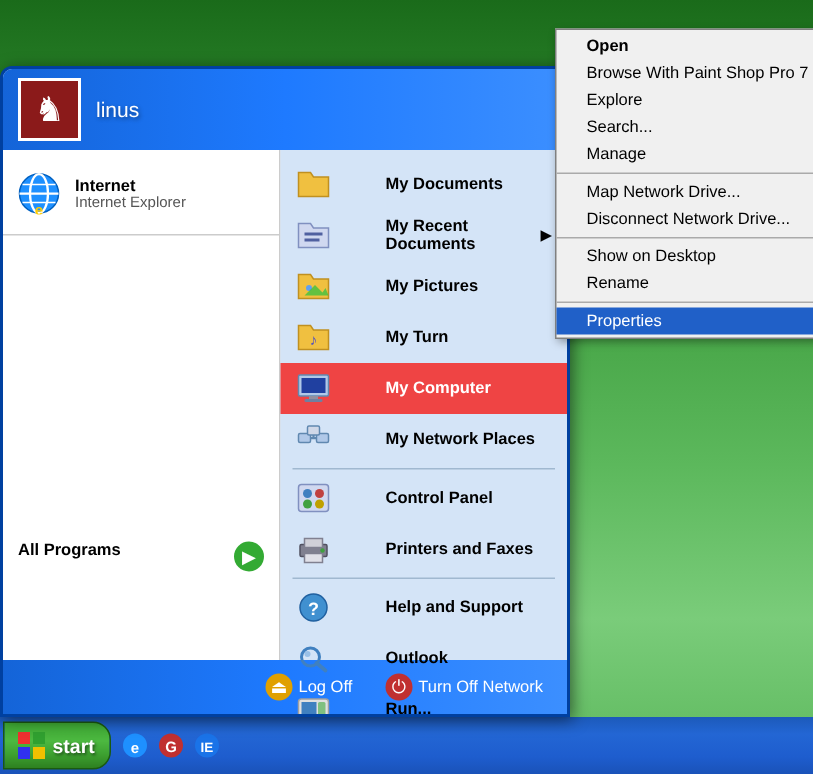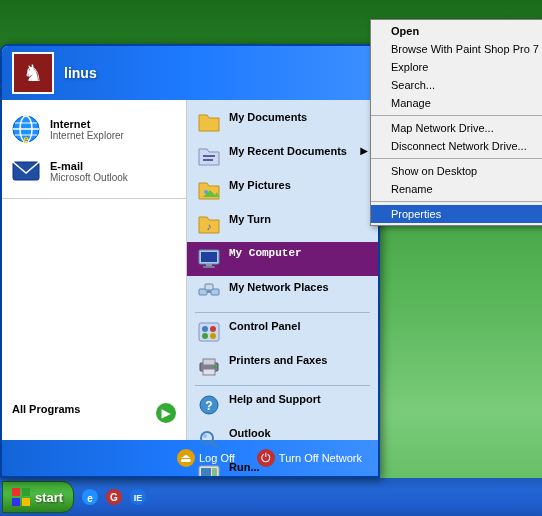--- a/index.html
+++ b/index.html
@@ -104,21 +104,21 @@
       justify-content: center;
       font-size: 22px;
       overflow: hidden;
     }
     .user-avatar svg {
       width: 38px;
       height: 38px;
     }
     .menu-username {
       color: white;
-      font-weight: bold;
+      font-weight: normal;
       font-size: 14px;
       text-shadow: 1px 1px 3px rgba(0,0,0,0.4);
     }
 
     
     .menu-body {
       display: flex;
       height: 340px;
     }
 
@@ -192,27 +192,28 @@
 
     
     .menu-right {
       flex: 1;
       background: #d4e4f7;
       padding: 6px 0;
     }
 
     .menu-item-right {
       display: flex;
+      align-items: center;
       padding: 5px 10px;
       cursor: pointer;
+      gap: 28px;
     }
     .menu-item-right.highlighted {
-      background: #701a75;
-      color: white;
-      font-family: Liberation Mono, monospace;
+      background: #ef4444;
+      color: white;
     }
     .menu-item-right-icon {
       width: 24px;
       height: 24px;
       margin-right: 8px;
       display: flex;
       align-items: center;
       justify-content: center;
       font-size: 16px;
       flex-shrink: 0;
@@ -325,32 +326,20 @@
               <line x1="3" y1="20" x2="25" y2="20" stroke="white" stroke-width="1"></line>
               <text x="14" y="28" text-anchor="middle" font-size="10" fill="#ffcc00" font-weight="bold">e</text>
             </svg>
           </div>
           <div class="menu-item-text">
             <span class="menu-item-title">Internet</span>
             <span class="menu-item-subtitle">Internet Explorer</span>
           </div>
         </div>
 
-        <div class="menu-item-left">
-          <div class="menu-item-icon">
-            <svg width="28" height="28" viewBox="0 0 28 28">
-              <rect x="1" y="5" width="26" height="18" rx="2" fill="#1e4fa0" stroke="#103080" stroke-width="1"></rect>
-              <polyline points="1,5 14,16 27,5" fill="none" stroke="white" stroke-width="1.5"></polyline>
-            </svg>
-          </div>
-          <div class="menu-item-text">
-            <span class="menu-item-title">E-mail</span>
-            <span class="menu-item-subtitle">Microsoft Outlook</span>
-          </div>
-        </div>
 
         <div class="menu-section-divider"></div>
 
         <div style="flex:1; display:flex; flex-direction:column; justify-content:flex-end; height: calc(100% - 100px); padding-top: 200px;">
           <div class="all-programs">
             <span class="all-programs-label">All Programs</span>
             <div class="all-programs-arrow">▶</div>
           </div>
         </div>
       </div>

